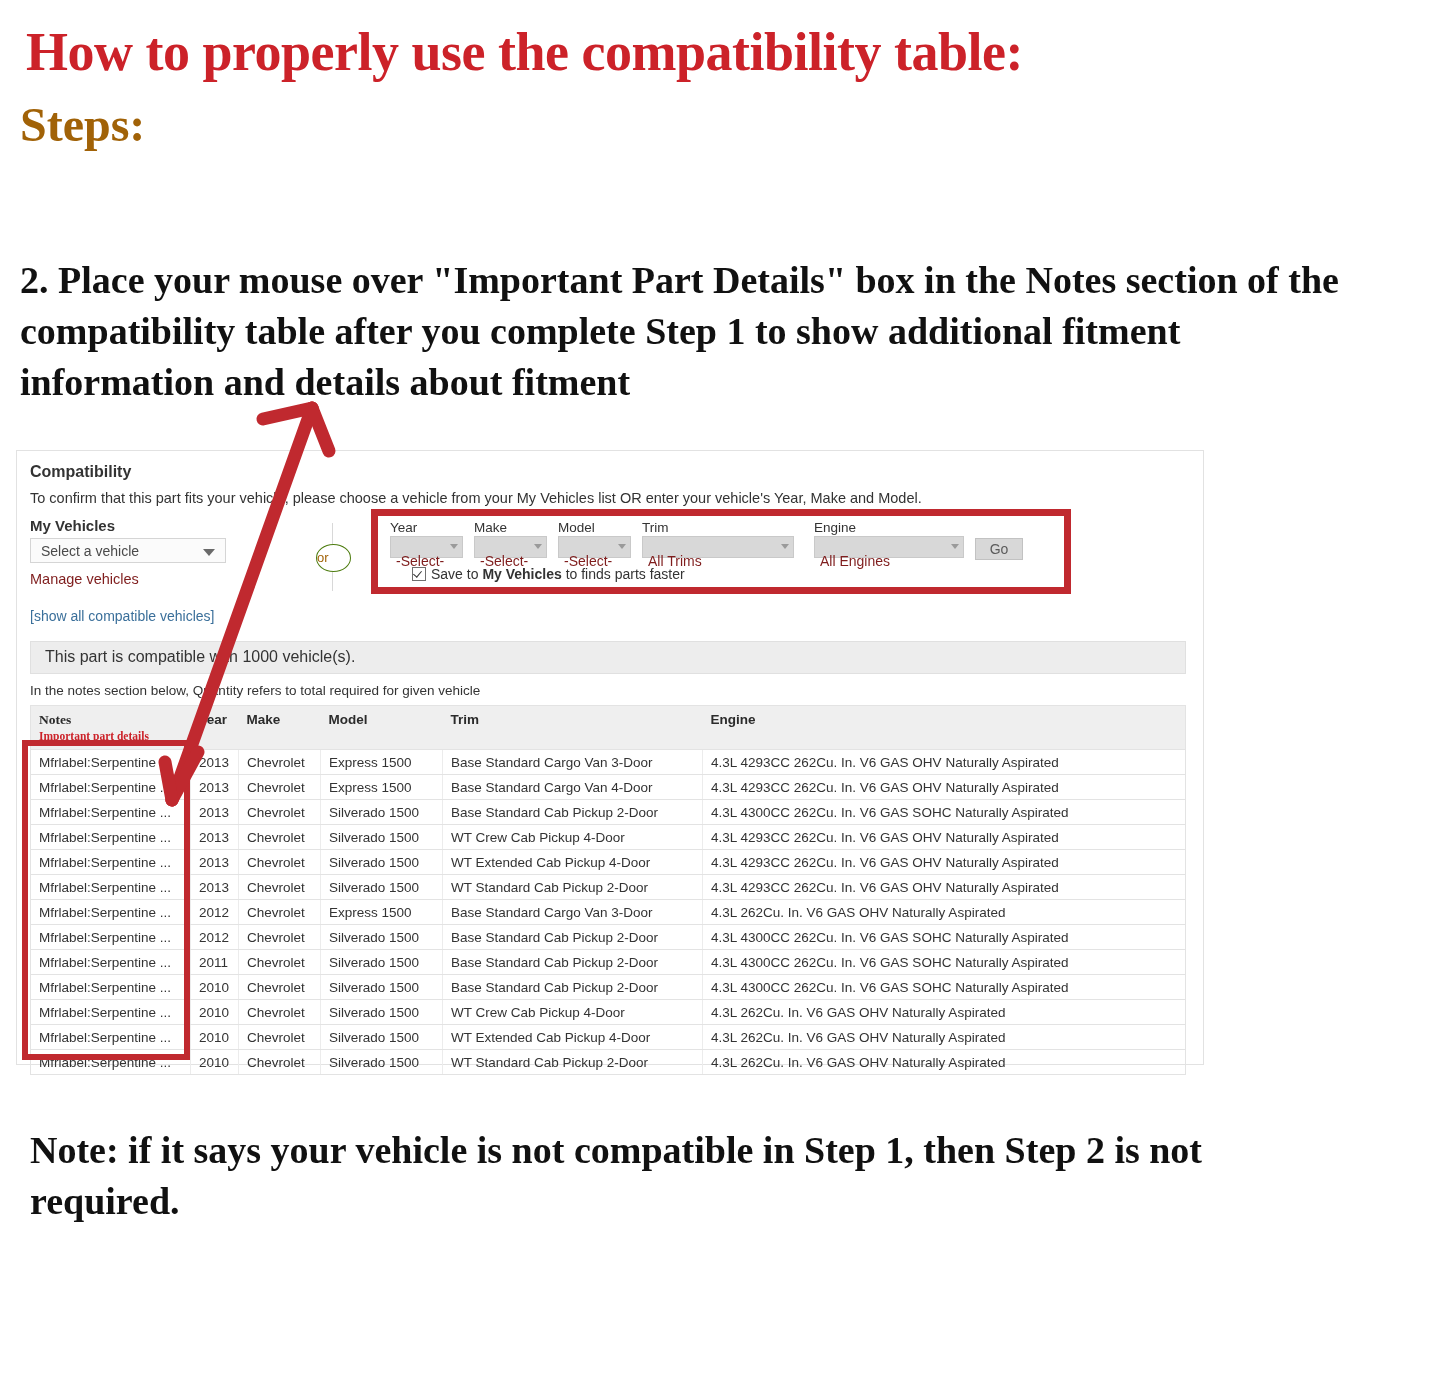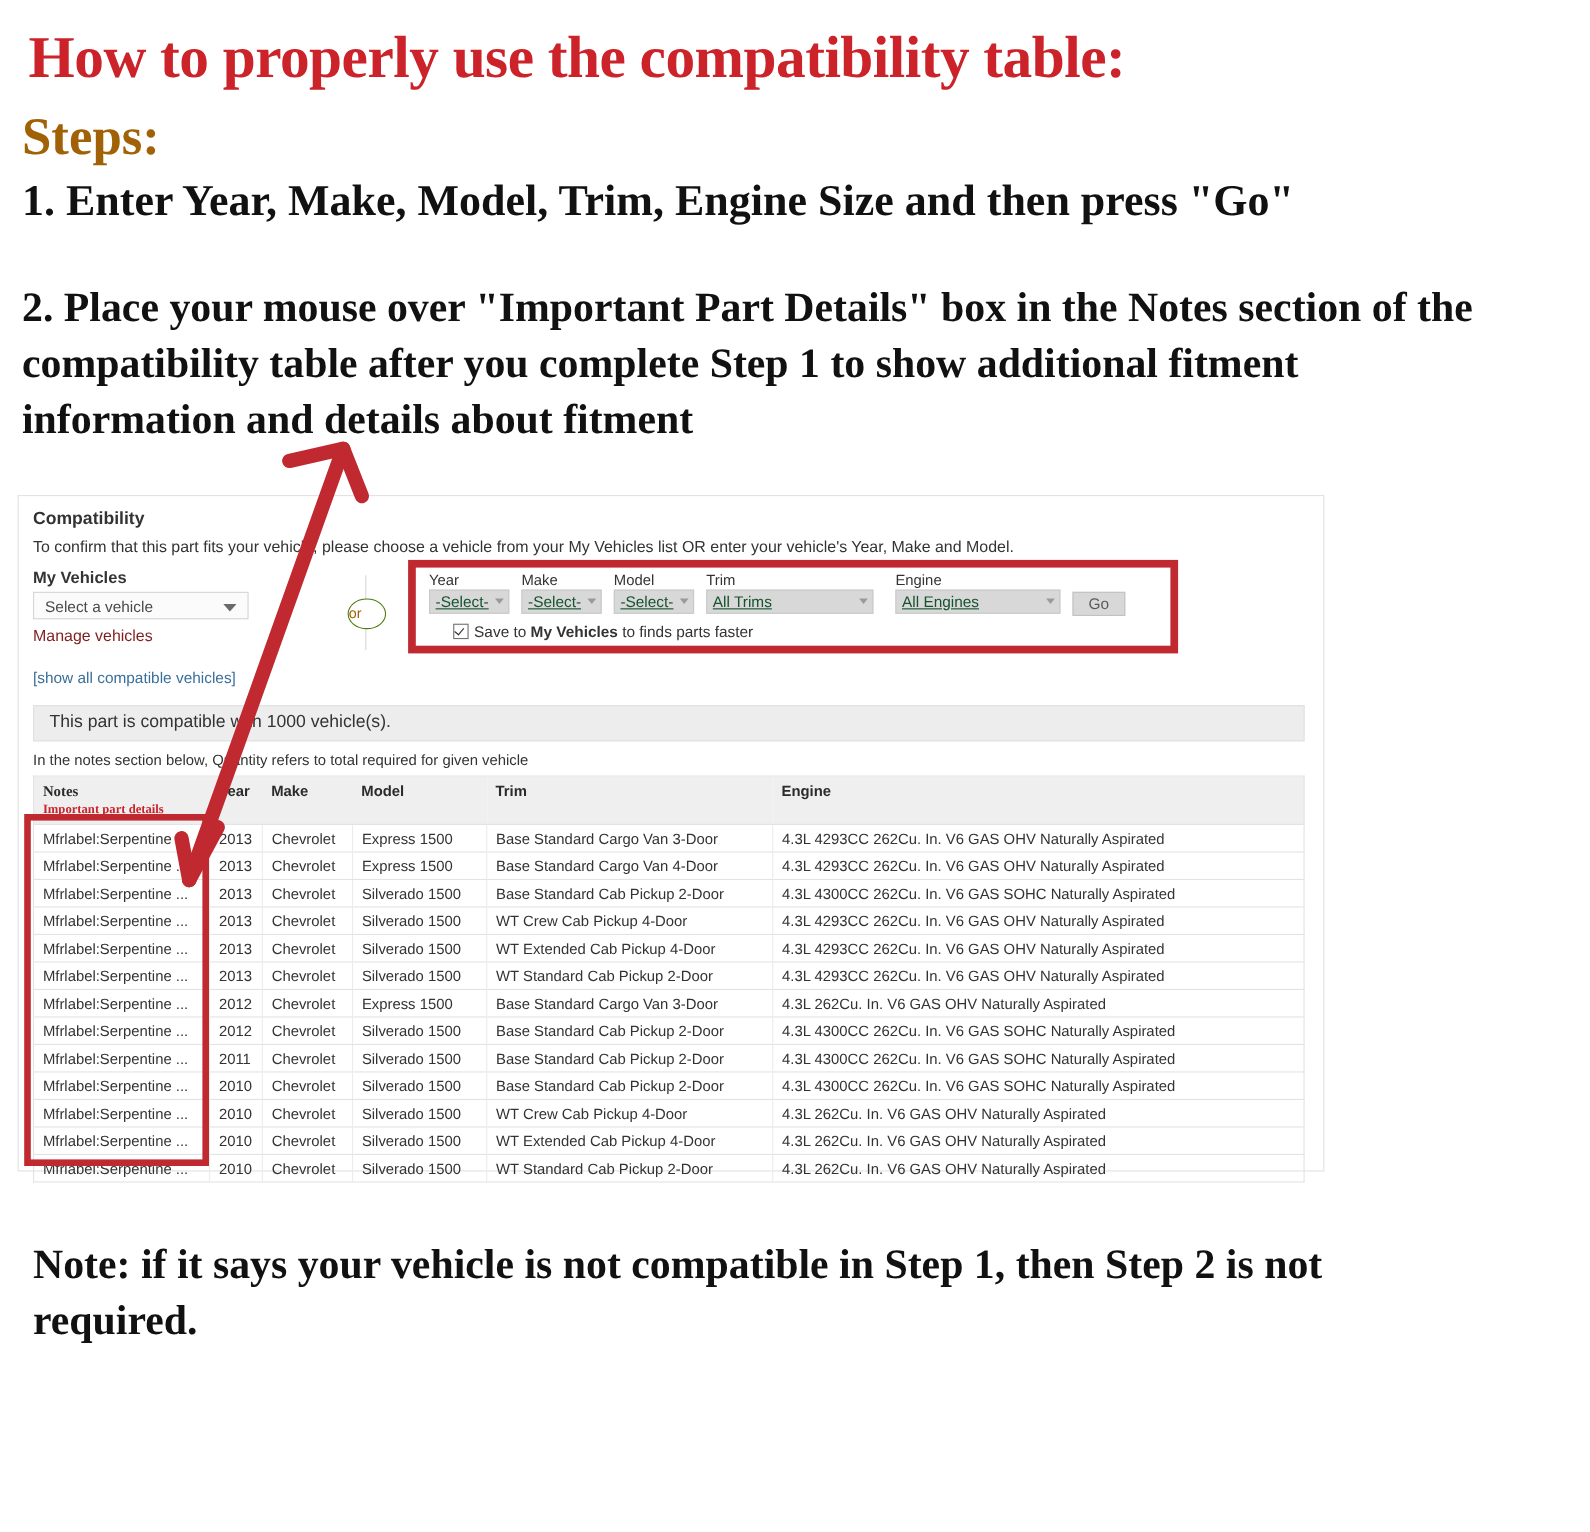--- a/index.html
+++ b/index.html
@@ -97,21 +97,21 @@
     border:7px solid #C0292F;box-sizing:border-box;background:transparent;
     z-index:6;
   }
   .form-area{position:absolute;left:390px;top:520px;width:660px;height:62px;z-index:7;}
   .fld{position:absolute;top:0;}
   .fld .fl{font-size:13.5px;color:#333333;display:block;margin-bottom:1px;}
   .sel{
     height:22px;border:1px solid #c9c9c9;background:#d8d8d8;
     box-sizing:border-box;position:relative;
   }
-  .sel .st{position:absolute;left:5px;top:2px;font-size:14px;color:#14532d;white-space:nowrap;text-decoration:underline;}
+  .sel .st{position:absolute;left:5px;top:16px;font-size:14px;color:#7f1d1d;white-space:nowrap;}
   .sel .sa{
     position:absolute;right:4px;top:7px;width:0;height:0;
     border-left:4px solid transparent;border-right:4px solid transparent;
     border-top:5px solid #9a9a9a;
   }
   .sel-small{width:73px;}
   .sel-trim{width:152px;}
   .sel-engine{width:150px;}
   .go-btn{
     position:absolute;left:585px;top:18px;width:48px;height:22px;
@@ -180,21 +180,20 @@
     pointer-events:none;z-index:8;
   }
 </style>
 </head>
 <body>
 
 <div class="page">
 
   <div class="serif title-red">How to properly use the compatibility table:</div>
   <div class="serif steps-label">Steps:</div>
-  <div class="serif step1">1. Enter Year, Make, Model, Trim, Engine Size and then press "Go"</div>
   <div class="serif step2">2. Place your mouse over "Important Part Details" box in the Notes section of the compatibility table after you complete Step 1 to show additional fitment information and details about fitment</div>
 
   <div class="compat-panel">
     <div class="compat-inner">
 
       <div class="compat-title">Compatibility</div>
       <div class="compat-sub">To confirm that this part fits your vehicle, please choose a vehicle from your My Vehicles list OR enter your vehicle's Year, Make and Model.</div>
 
       <div class="myveh-label">My Vehicles</div>
 

